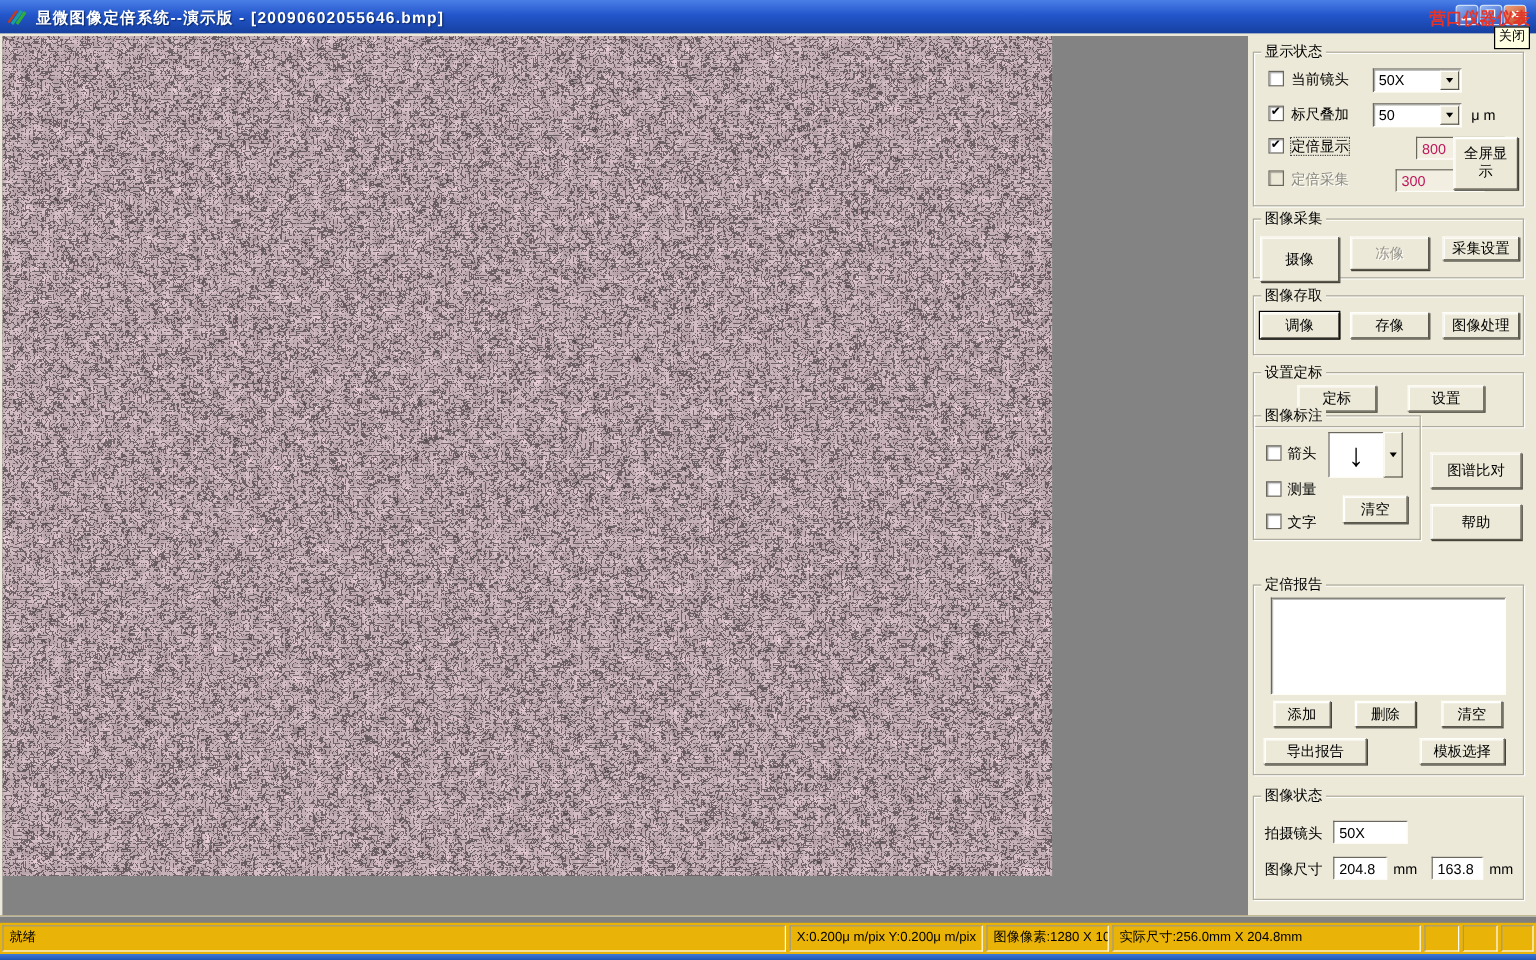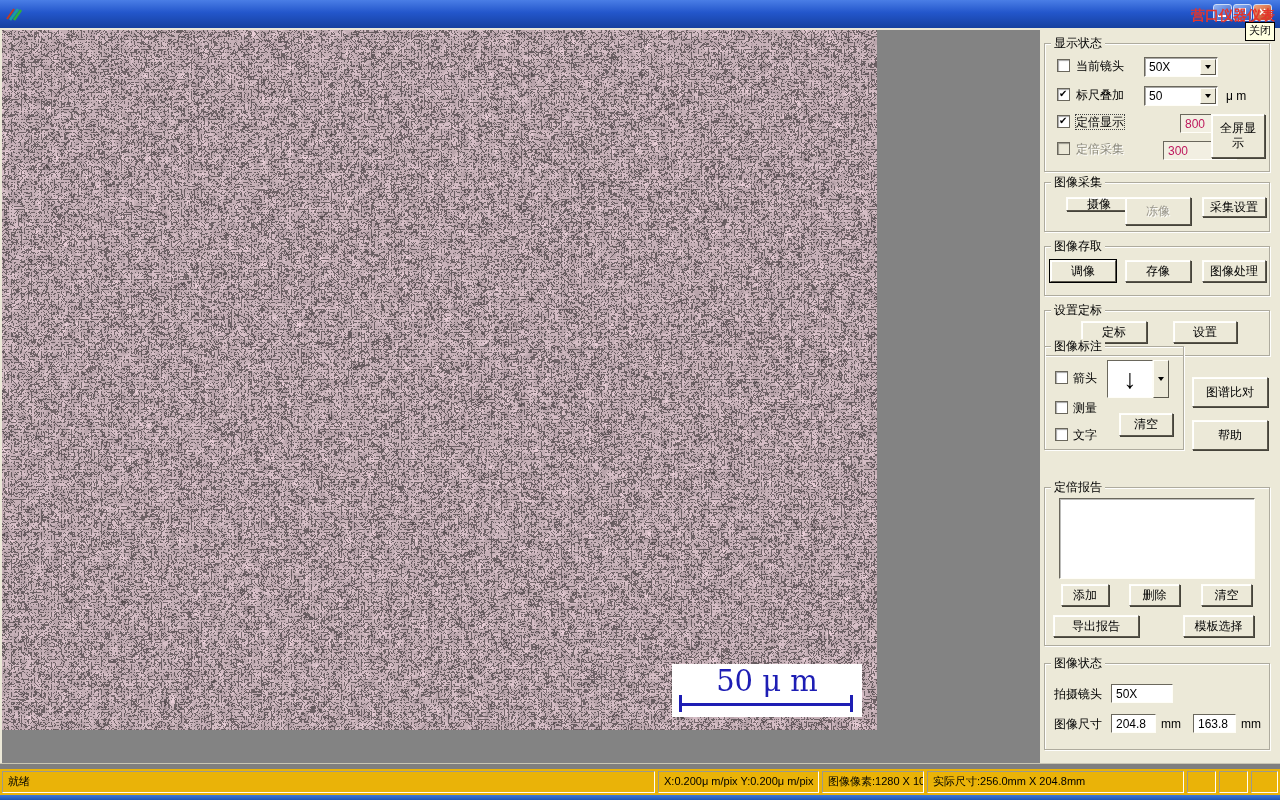--- a/index.html
+++ b/index.html
@@ -85,20 +85,21 @@
 <body>
 
 <div class="app">
 
   <div class="titlebar">
     <svg class="app-icon" width="18" height="18" viewBox="0 0 18 18">
       <path d="M2 14 L9 4" stroke="#c23a20" stroke-width="2" fill="none"></path>
       <path d="M5 15 L13 4" stroke="#18a0a0" stroke-width="2.6" fill="none"></path>
       <path d="M9 15 L16 5" stroke="#2fae3a" stroke-width="2.6" fill="none"></path>
     </svg>
+    <span class="title-text">显微图像定倍系统--演示版 - [20090602055646.bmp]</span>
     <div class="wbtn" style="left:1213px;">
       <span class="g-min"></span>
     </div>
     <div class="wbtn" style="left:1233px;">
       <span class="g-max"></span>
     </div>
     <div class="wbtn close" style="left:1253px;">
       <span class="g-close">×</span>
     </div>
     <span class="watermark">营口仪器仪表</span>
@@ -127,26 +128,20 @@
                 <feFuncR type="discrete" tableValues="0.55 1 1 1 1"></feFuncR>
                 <feFuncG type="discrete" tableValues="0.55 1 1 1 1"></feFuncG>
                 <feFuncB type="discrete" tableValues="0.55 1 1 1 1"></feFuncB>
                 <feFuncA type="linear" slope="0" intercept="1"></feFuncA>
               </feComponentTransfer>
               <feBlend in="tint" in2="edges" mode="multiply"></feBlend>
             </filter>
           </defs>
           <rect x="0" y="0" width="875" height="700" fill="#c7b0b8" filter="url(#grainF)"></rect>
         </svg>
-        <div class="scalebar">
-          <span class="scalebar-text">50 μ m</span>
-          <div class="scalebar-line"></div>
-          <div class="scalebar-tick" style="left:7px;"></div>
-          <div class="scalebar-tick" style="left:178px;"></div>
-        </div>
       </div>
     </div>
 
     <div class="grp" style="left:1044px;top:15px;width:224px;height:127px;">
       <span class="grp-label">显示状态</span>
       <span class="cb" style="left:12px;top:15px;"></span>
       <span class="lbl" style="left:31px;top:15px;">当前镜头</span>
       <div class="combo" style="left:99px;top:13px;width:74px;">
         <span class="combo-val">50X</span>
         <span class="combo-btn">
@@ -166,21 +161,21 @@
       <span class="lbl focusrect" style="left:31px;top:71px;">定倍显示</span>
       <div class="edit dis" style="left:99px;top:70px;width:74px;height:19px;">800</div>
       <span class="cb dis" style="left:12px;top:98px;"></span>
       <span class="lbl dis" style="left:31px;top:98px;">定倍采集</span>
       <div class="edit dis" style="left:82px;top:97px;width:74px;height:19px;">300</div>
       <div class="btn two-line" style="left:166px;top:70px;width:54px;height:44px;">全屏显示</div>
     </div>
 
     <div class="grp" style="left:1044px;top:154px;width:224px;height:48px;">
       <span class="grp-label">图像采集</span>
-      <div class="btn" style="left:21px;top:14px;width:66px;height:14px;">摄像</div>
+      <div class="btn" style="left:5px;top:14px;width:66px;height:38px;">摄像</div>
       <div class="btn dis" style="left:80px;top:14px;width:66px;height:28px;">冻像</div>
       <div class="btn" style="left:157px;top:14px;width:64px;height:20px;">采集设置</div>
     </div>
 
     <div class="grp" style="left:1044px;top:218px;width:224px;height:48px;">
       <span class="grp-label">图像存取</span>
       <div class="btn default" style="left:5px;top:13px;width:66px;height:22px;">调像</div>
       <div class="btn" style="left:80px;top:13px;width:66px;height:22px;">存像</div>
       <div class="btn" style="left:157px;top:13px;width:64px;height:22px;">图像处理</div>
     </div>

